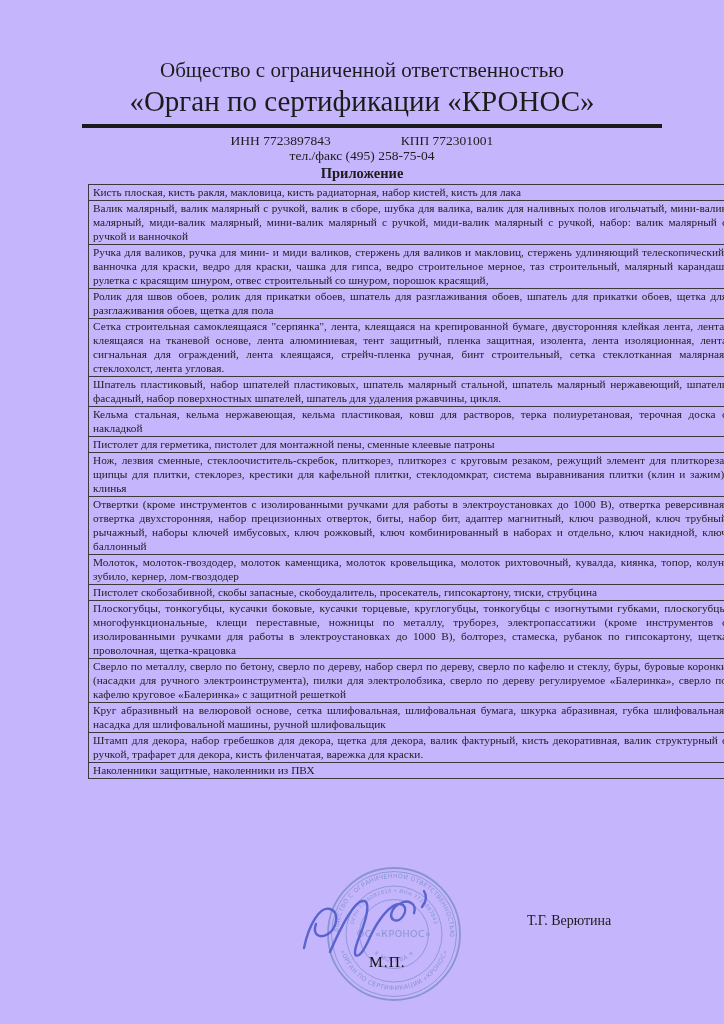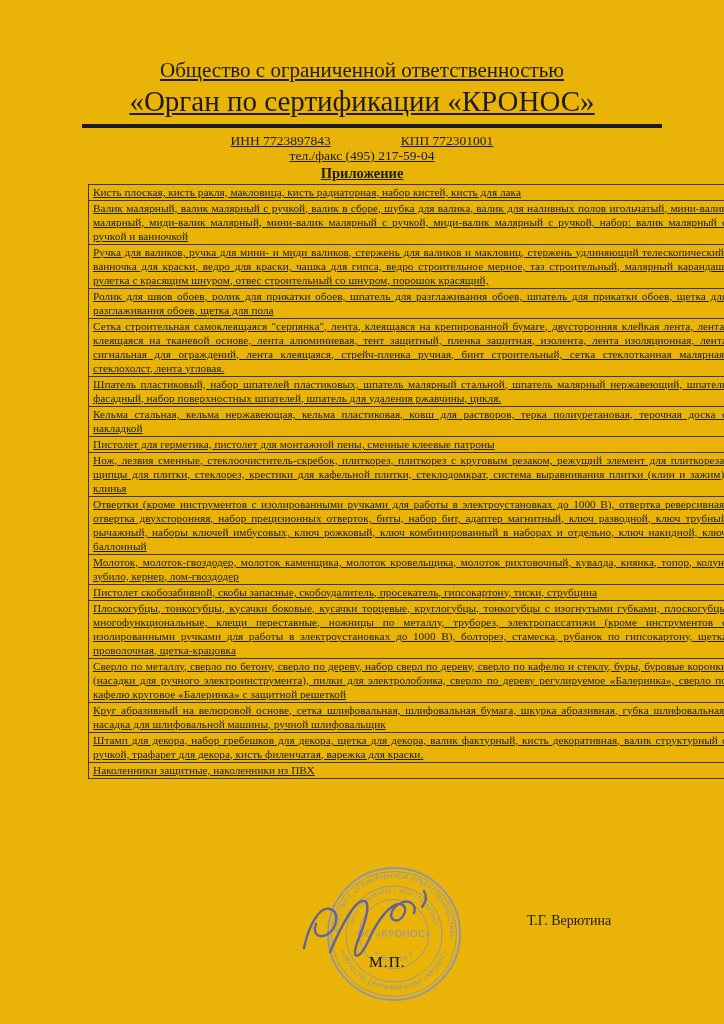--- a/index.html
+++ b/index.html
@@ -1,23 +1,22 @@
 <!DOCTYPE html>
 <html><head>
 <meta charset="utf-8">
 <style>
   html,body{margin:0;padding:0;background:#ffffff;}
   .page{
     position:relative;
     width:724px;height:1024px;
-    background:#eab308;
+    background:#c4b5fd;
     font-family:"Liberation Serif", serif;
     color:#1c1c1a;
     overflow:hidden;
-    text-decoration:underline;
   }
   .header{ text-align:center; padding-top:58px; }
   .org-type{ font-size:21px; line-height:1.15; }
   .org-name{ font-size:29px; line-height:1.1; margin-top:4px; }
   .rule{ height:3.5px; background:#1b1b1b; width:580px; margin:6px 0 5px 82px; }
   .info{ font-size:13.5px; line-height:15.5px; text-align:center; }
   .inn-kpp{ display:flex; justify-content:center; gap:70px; }
   .doc-title{ font-size:14.5px; font-weight:bold; text-align:center; margin-top:1px; }
   table.items{
     border-collapse:collapse;
@@ -61,21 +60,21 @@
 <div class="page">
 
   <div class="header">
     <div class="org-type">Общество с ограниченной ответственностью</div>
     <div class="org-name">«Орган по сертификации «КРОНОС»</div>
     <div class="rule"></div>
     <div class="info inn-kpp">
       <span>ИНН 7723897843</span>
       <span>КПП 772301001</span>
     </div>
-    <div class="info">тел./факс (495) 217-59-04</div>
+    <div class="info">тел./факс (495) 258-75-04</div>
     <div class="doc-title">Приложение</div>
   </div>
 
   <table class="items">
     <tbody>
         <tr>
           <td>Кисть плоская, кисть ракля, макловица, кисть радиаторная, набор кистей, кисть для лака</td>
         </tr>
         <tr>
           <td>Валик малярный, валик малярный с ручкой, валик в сборе, шубка для валика, валик для наливных полов игольчатый, мини-валик малярный, миди-валик малярный, мини-валик малярный с ручкой, миди-валик малярный с ручкой, набор: валик малярный с ручкой и ванночкой</td>

